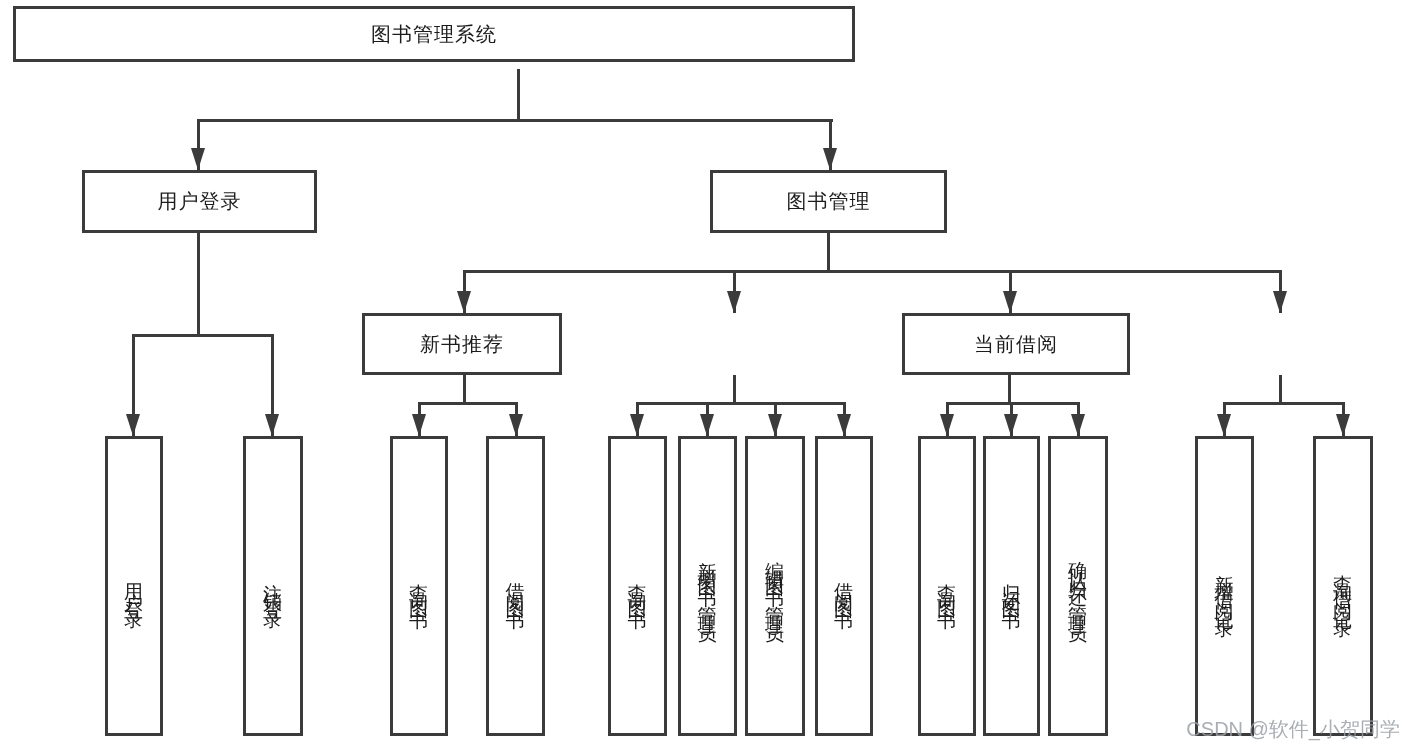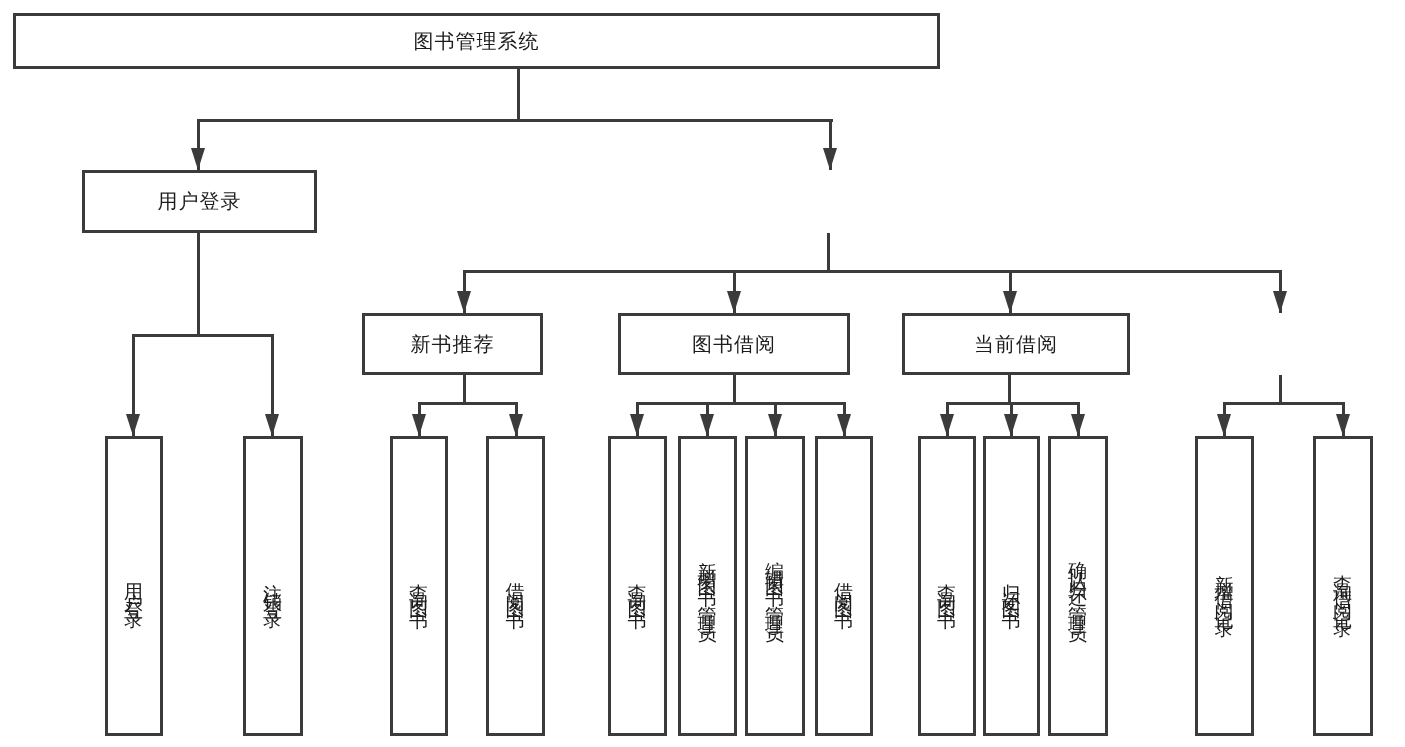--- a/index.html
+++ b/index.html
@@ -38,50 +38,50 @@
   .watermark{
     position:absolute;right:5px;top:716px;z-index:5;
     font-size:20px;color:var(--wm);opacity:.85;white-space:nowrap;
   }
 </style>
 </head>
 <body>
 
 <div class="canvas">
 
-  <div class="node node-h" style="left:13px;top:13px;width:927px;height:56px">
+  <div class="node node-h" style="left:13px;top:6px;width:842px;height:56px">
     <span>图书管理系统</span>
   </div>
 
   <div class="vline" style="left:517px;top:69px;height:52px"></div>
   <div class="hline" style="left:197px;top:119px;width:636px"></div>
   <div class="arrow" style="left:197px;top:119px;height:51px"></div>
   <div class="arrow" style="left:829px;top:119px;height:51px"></div>
 
   <div class="node node-h" style="left:82px;top:170px;width:235px;height:63px">
     <span>用户登录</span>
+  </div>
+  <div class="node node-h" style="left:710px;top:170px;width:237px;height:63px">
+    <span>图书管理</span>
   </div>
 
   <div class="vline" style="left:197px;top:232px;height:105px"></div>
   <div class="hline" style="left:132px;top:334px;width:142px"></div>
   <div class="arrow" style="left:132px;top:334px;height:102px"></div>
   <div class="arrow" style="left:271px;top:334px;height:102px"></div>
 
   <div class="vline" style="left:827px;top:233px;height:40px"></div>
   <div class="hline" style="left:463px;top:270px;width:819px"></div>
   <div class="arrow" style="left:463px;top:270px;height:43px"></div>
   <div class="arrow" style="left:733px;top:270px;height:43px"></div>
   <div class="arrow" style="left:1009px;top:270px;height:43px"></div>
   <div class="arrow" style="left:1279px;top:270px;height:43px"></div>
 
-  <div class="node node-h" style="left:362px;top:313px;width:181px;height:62px">
+  <div class="node node-h" style="left:362px;top:313px;width:200px;height:62px">
     <span>新书推荐</span>
-  </div>
-  <div class="node node-h" style="left:618px;top:313px;width:232px;height:62px">
-    <span>图书借阅</span>
   </div>
   <div class="node node-h" style="left:902px;top:313px;width:228px;height:62px">
     <span>当前借阅</span>
   </div>
 
   <div class="vline" style="left:463px;top:375px;height:30px"></div>
   <div class="hline" style="left:418px;top:402px;width:100px"></div>
   <div class="arrow" style="left:418px;top:402px;height:34px"></div>
   <div class="arrow" style="left:515px;top:402px;height:34px"></div>
 
@@ -140,14 +140,15 @@
     <span>确认归还（管理员）</span>
   </div>
 
   <div class="node leaf" style="left:1195px;top:436px;width:59px;height:300px">
     <span>新增借阅记录</span>
   </div>
   <div class="node leaf" style="left:1313px;top:436px;width:60px;height:300px">
     <span>查询借阅记录</span>
   </div>
 
+  <div class="watermark">CSDN @软件_小贺同学</div>
 
 </div>
 
 </body></html>

